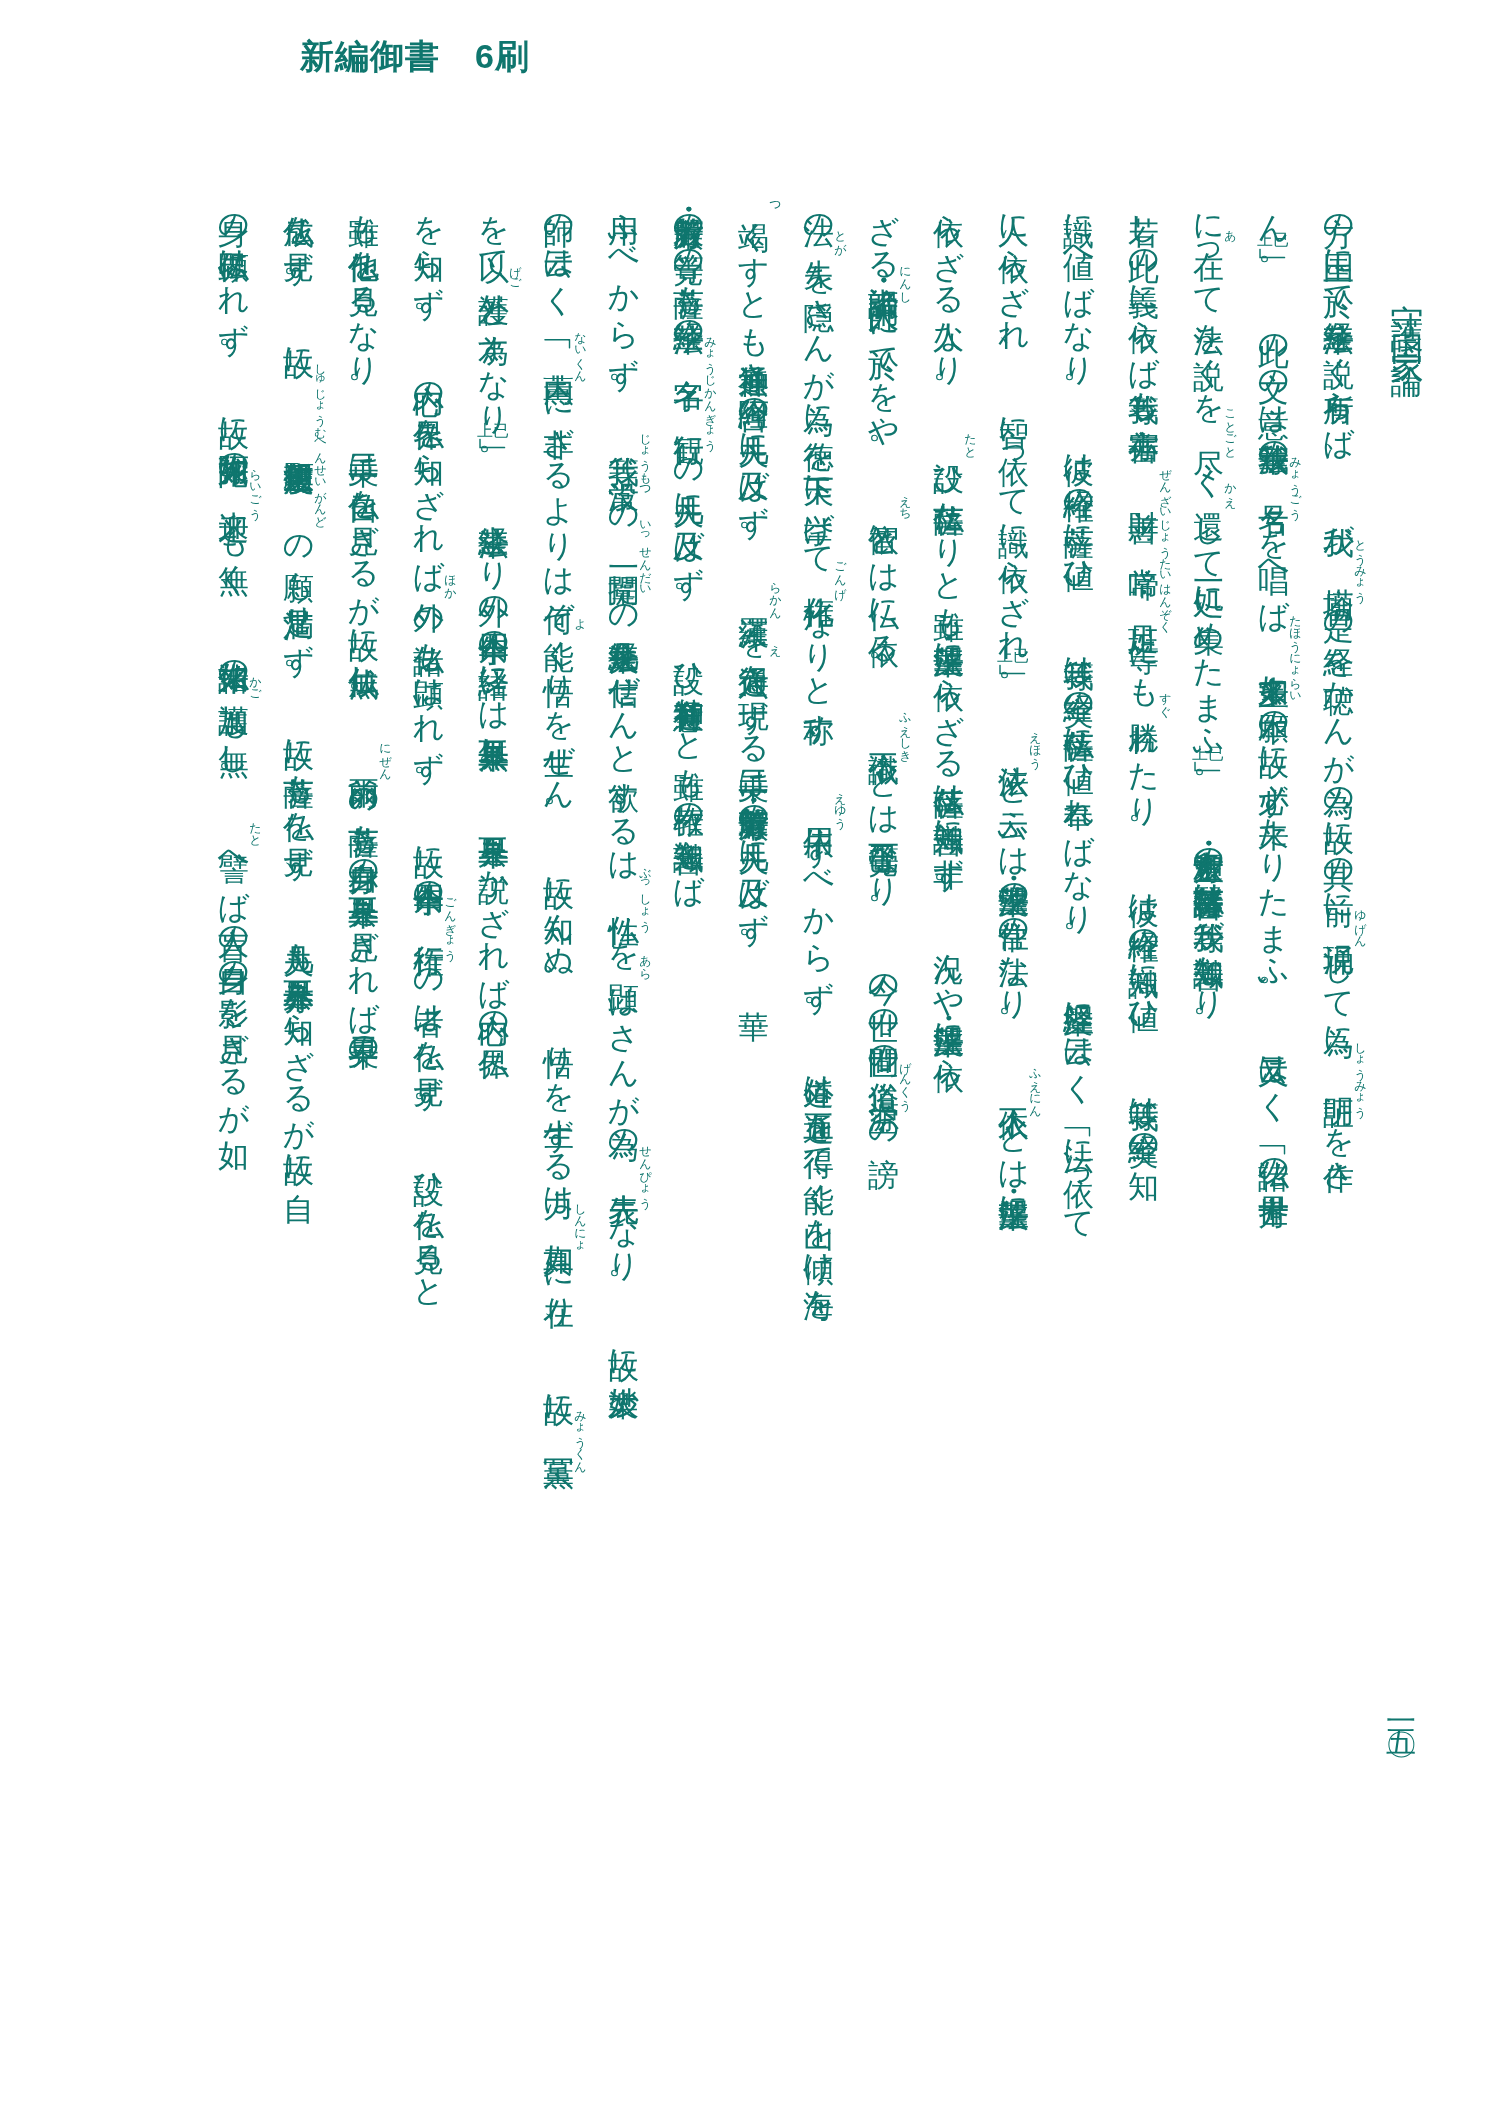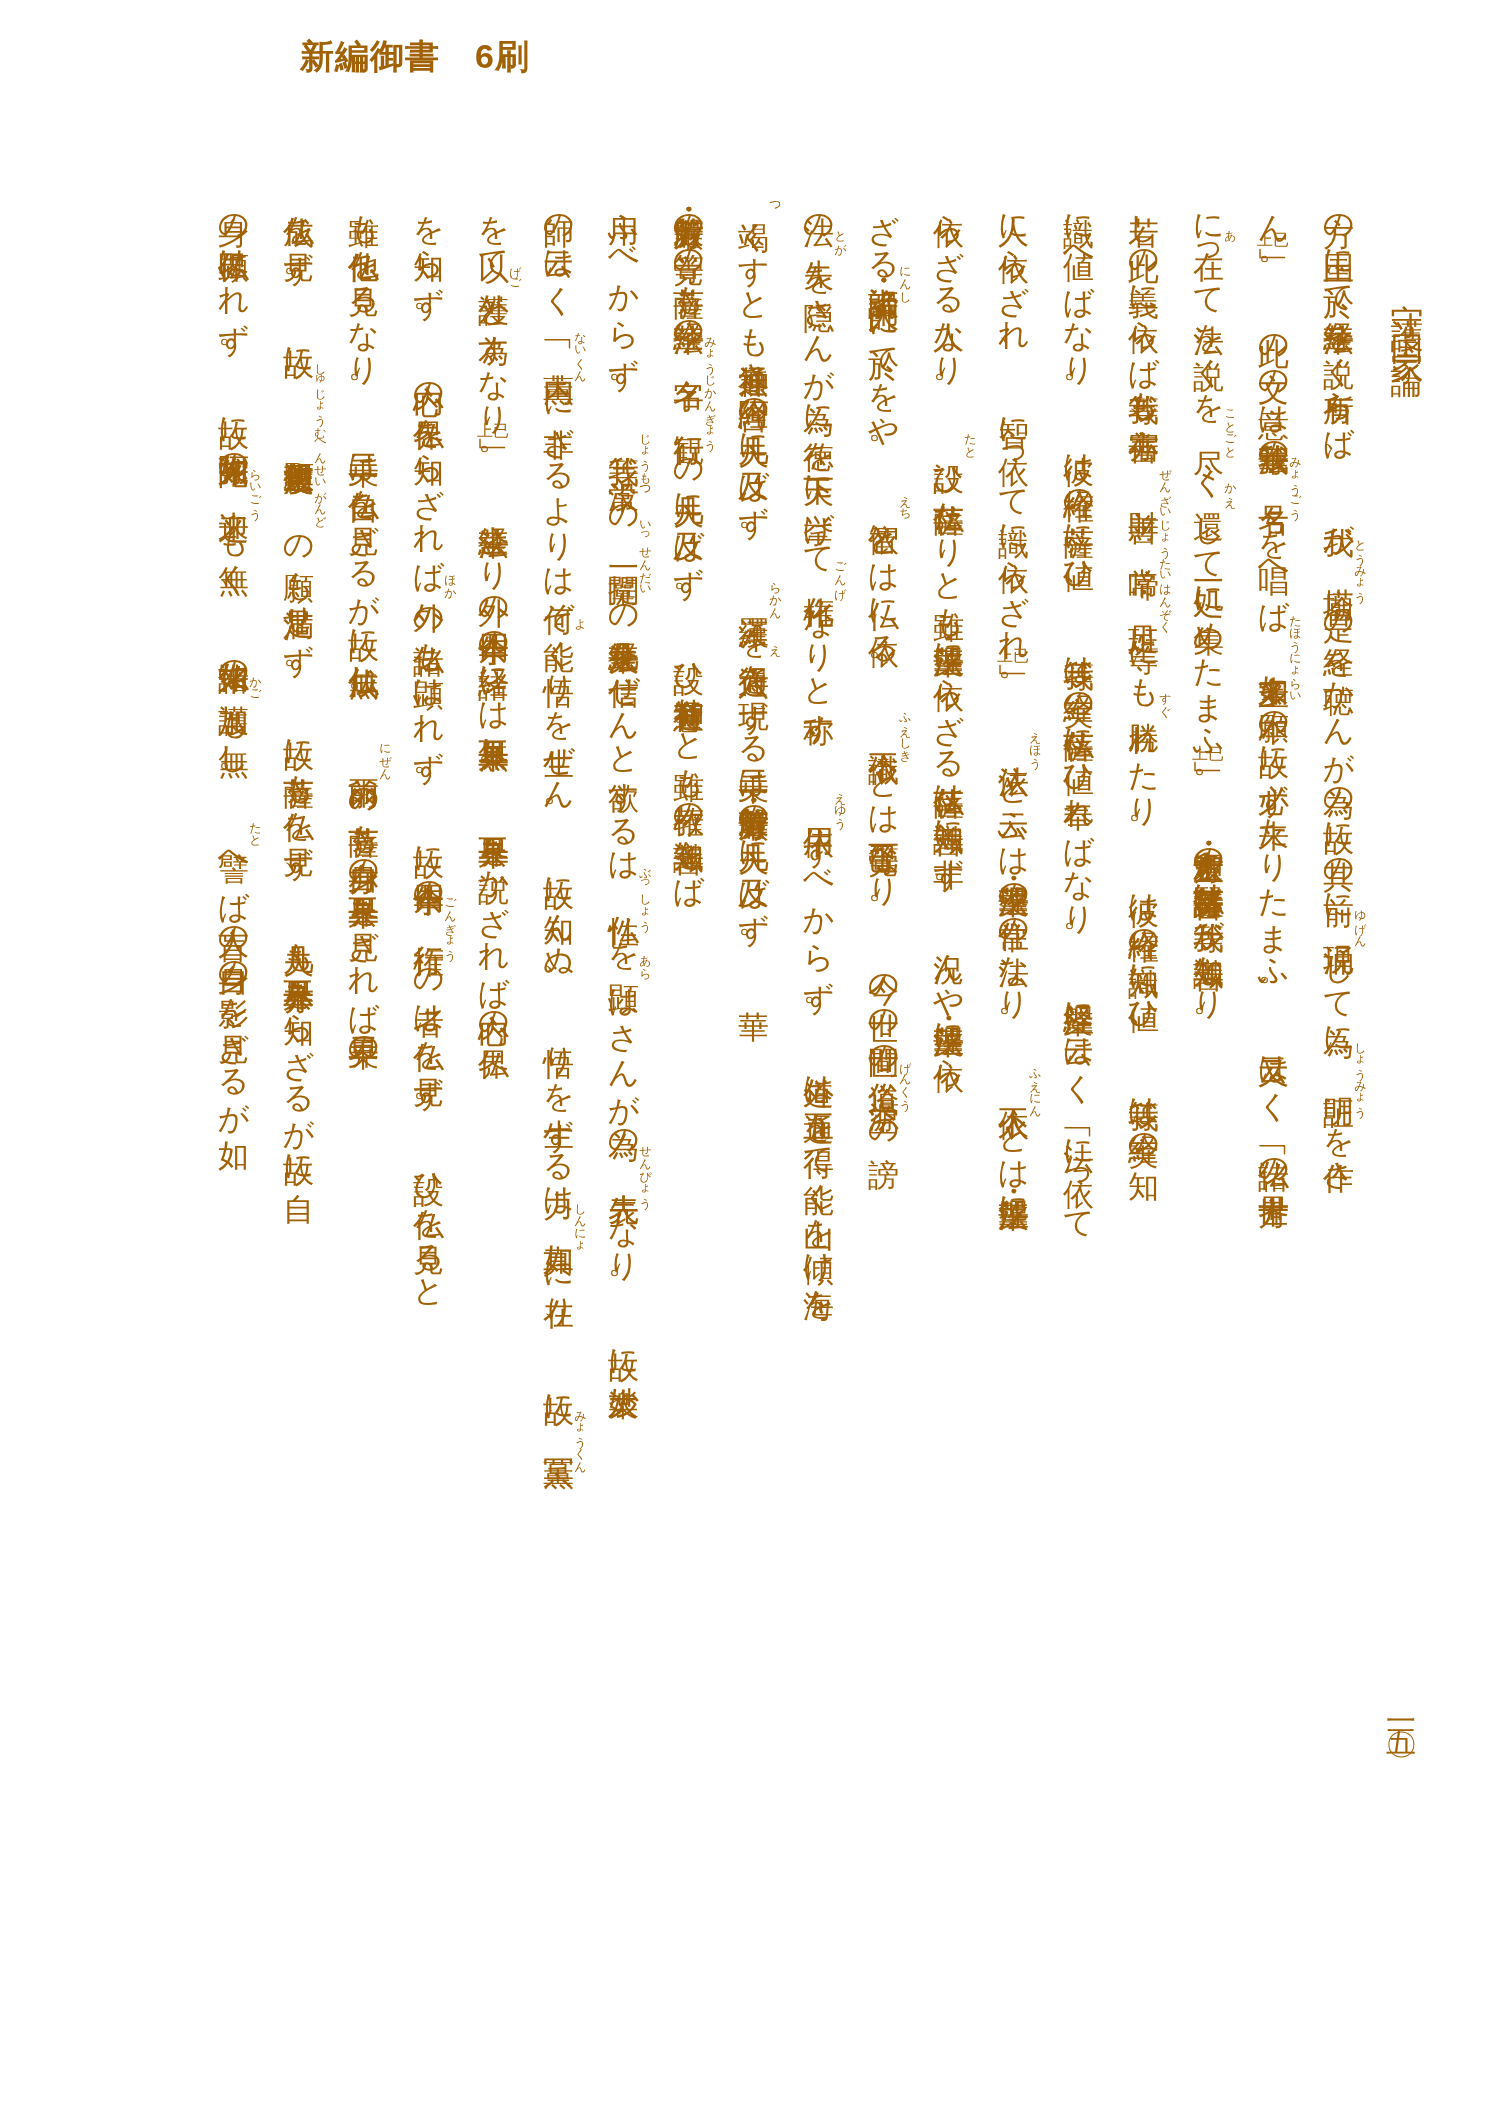--- a/index.html
+++ b/index.html
@@ -1,21 +1,21 @@
 <!DOCTYPE html>
 <html lang="ja"><head>
 <meta charset="utf-8">
 <style>
   html,body { margin:0; padding:0; }
   .page {
     position: relative;
     width: 1512px;
     height: 2126px;
     background: #ffffff;
-    color: #a16207;
+    color: #0f766e;
     overflow: hidden;
   }
   .edition-header {
     position: absolute;
     left: 300px;
     top: 34px;
     font-family: "Liberation Sans", "DejaVu Sans", sans-serif;
     font-weight: 700;
     font-size: 34px;
     letter-spacing: 1px;

